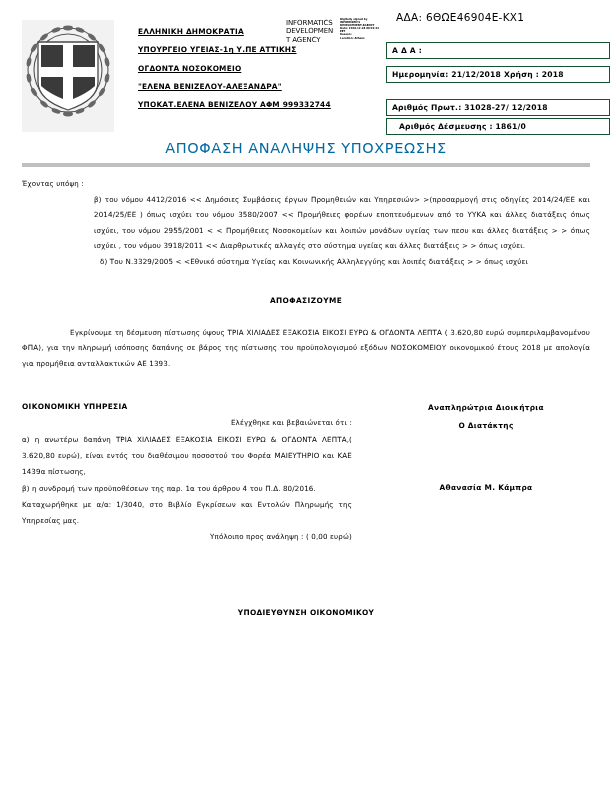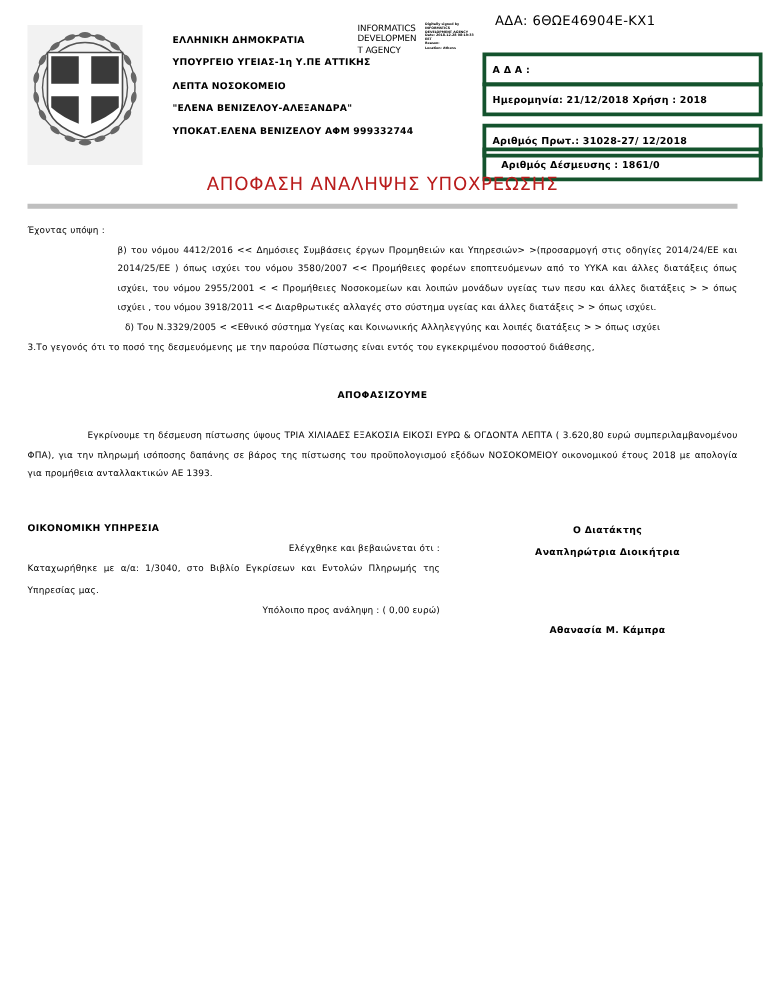--- a/index.html
+++ b/index.html
@@ -48,20 +48,21 @@
     top: 23px;
     width: 210px;
   }
   .org-line {
     font-size: 7.4px;
     font-weight: bold;
     letter-spacing: 0.2px;
     line-height: 18.3px;
     white-space: nowrap;
     color: #000;
+    text-decoration: underline;
   }
 
   
   .ida-logo {
     position: absolute;
     left: 286px;
     top: 19px;
     width: 62px;
     font-size: 7px;
     font-weight: normal;
@@ -106,23 +107,23 @@
     font-size: 7.6px;
     font-weight: bold;
     letter-spacing: 0.2px;
     white-space: nowrap;
   }
 
   
   .hbox {
     position: absolute;
     left: 386px;
-    border: 3px solid #14532d;
+    border: 1px solid #14532d;
     box-sizing: border-box;
-    height: 27px;
+    height: 17px;
     width: 224px;
     font-size: 7.6px;
     font-weight: bold;
     letter-spacing: 0.2px;
     display: flex;
     align-items: center;
     padding-left: 5px;
     white-space: nowrap;
   }
   .hbox.ada-box { top: 42px; }
@@ -133,21 +134,21 @@
   
   .doc-title {
     position: absolute;
     left: 0;
     top: 140px;
     width: 612px;
     text-align: center;
     font-size: 14.5px;
     font-weight: normal;
     letter-spacing: 0.6px;
-    color: #b91c1c;
+    color: #0369a1;
   }
   .rule {
     position: absolute;
     left: 22px;
     top: 163px;
     width: 568px;
     height: 4px;
     background: #bfbfbf;
   }
 
@@ -290,21 +291,21 @@
           <rect x="51" y="25" width="22" height="22"></rect>
           <path d="M19 57 H41 V79 Q28 74 19 66 Z"></path>
           <path d="M51 57 H73 V66 Q64 74 51 79 Z"></path>
         </g>
       </svg>
     </div>
 
     <div class="org-block">
       <div class="org-line">ΕΛΛΗΝΙΚΗ ΔΗΜΟΚΡΑΤΙΑ</div>
       <div class="org-line">ΥΠΟΥΡΓΕΙΟ ΥΓΕΙΑΣ-1η Υ.ΠΕ ΑΤΤΙΚΗΣ</div>
-      <div class="org-line">ΛΕΠΤΑ ΝΟΣΟΚΟΜΕΙΟ</div>
+      <div class="org-line">ΟΓΔΟΝΤΑ ΝΟΣΟΚΟΜΕΙΟ</div>
       <div class="org-line">"ΕΛΕΝΑ ΒΕΝΙΖΕΛΟΥ-ΑΛΕΞΑΝΔΡΑ"</div>
       <div class="org-line">ΥΠΟΚΑΤ.ΕΛΕΝΑ ΒΕΝΙΖΕΛΟΥ ΑΦΜ 999332744</div>
     </div>
 
     <div class="ida-logo">
       <div>INFORMATICS</div>
       <div>DEVELOPMEN</div>
       <div>T AGENCY</div>
     </div>
 
@@ -327,41 +328,43 @@
   </div>
 
   <div class="doc-title">ΑΠΟΦΑΣΗ ΑΝΑΛΗΨΗΣ ΥΠΟΧΡΕΩΣΗΣ</div>
   <div class="rule"></div>
 
   <div class="body-wrap">
 
     <p class="p nojust">Έχοντας υπόψη :</p>
     <p class="p ind2">β) του νόμου 4412/2016 &lt;&lt; Δημόσιες Συμβάσεις έργων Προμηθειών και Υπηρεσιών&gt; &gt;(προσαρμογή στις οδηγίες 2014/24/ΕΕ και 2014/25/ΕΕ ) όπως ισχύει του νόμου 3580/2007 &lt;&lt; Προμήθειες φορέων εποπτευόμενων από το ΥΥΚΑ και άλλες διατάξεις όπως ισχύει, του νόμου 2955/2001 &lt; &lt; Προμήθειες Νοσοκομείων και λοιπών μονάδων υγείας των πεσυ και άλλες διατάξεις &gt; &gt; όπως ισχύει , του νόμου 3918/2011 &lt;&lt; Διαρθρωτικές αλλαγές στο σύστημα υγείας και άλλες διατάξεις &gt; &gt; όπως ισχύει.</p>
     <p class="p ind3 nojust">δ) Του Ν.3329/2005 &lt; &lt;Εθνικό σύστημα Υγείας και Κοινωνικής Αλληλεγγύης και λοιπές διατάξεις &gt; &gt; όπως ισχύει</p>
-    <p class="p nojust">3.Το γεγονός ότι το ποσό της δεσμευόμενης με την παρούσα Πίστωσης είναι εντός του εγκεκριμένου ποσοστού διάθεσης,</p>
 
     <div style="height:26px"></div>
     <p class="center-bold">ΑΠΟΦΑΣΙΖΟΥΜΕ</p>
     <div style="height:20px"></div>
 
     <p class="approve-par">Εγκρίνουμε τη δέσμευση πίστωσης ύψους ΤΡΙΑ ΧΙΛΙΑΔΕΣ ΕΞΑΚΟΣΙΑ ΕΙΚΟΣΙ ΕΥΡΩ &amp; ΟΓΔΟΝΤΑ ΛΕΠΤΑ ( 3.620,80 ευρώ συμπεριλαμβανομένου ΦΠΑ), για την πληρωμή ισόποσης δαπάνης σε βάρος της πίστωσης του προϋπολογισμού εξόδων ΝΟΣΟΚΟΜΕΙΟΥ οικονομικού έτους 2018 με απολογία για προμήθεια ανταλλακτικών ΑΕ 1393.</p>
 
     <div style="height:28px"></div>
 
     <div class="cols" style="height:160px">
       <div class="col-left">
         <p class="fin-title">ΟΙΚΟΝΟΜΙΚΗ ΥΠΗΡΕΣΙΑ</p>
         <p class="fin-line lw">Ελέγχθηκε και βεβαιώνεται ότι :</p>
+        <p class="fin-line">α) η ανωτέρω δαπάνη ΤΡΙΑ ΧΙΛΙΑΔΕΣ ΕΞΑΚΟΣΙΑ ΕΙΚΟΣΙ ΕΥΡΩ &amp; ΟΓΔΟΝΤΑ ΛΕΠΤΑ,( 3.620,80 ευρώ), είναι εντός του διαθέσιμου ποσοστού του Φορέα ΜΑΙΕΥΤΗΡΙΟ  και ΚΑΕ 1439α πίστωσης,</p>
+        <p class="fin-line">β) η συνδρομή των προϋποθέσεων της παρ. 1α του άρθρου 4 του Π.Δ. 80/2016.</p>
         <p class="fin-line">Καταχωρήθηκε με α/α: 1/3040, στο Βιβλίο Εγκρίσεων και Εντολών Πληρωμής της Υπηρεσίας μας.</p>
         <p class="fin-line lw">Υπόλοιπο προς ανάληψη :  ( 0,00 ευρώ)</p>
       </div>
 
       <div class="col-right">
+        <p class="sig-role">Αναπληρώτρια Διοικήτρια</p>
         <p class="sig-role">Ο Διατάκτης</p>
-        <p class="sig-role">Αναπληρώτρια Διοικήτρια</p>
         <div class="sig-gap"></div>
         <p class="sig-name">Αθανασία Μ. Κάμπρα</p>
       </div>
     </div>
   </div>
 
+  <div class="footer-dept">ΥΠΟΔΙΕΥΘΥΝΣΗ ΟΙΚΟΝΟΜΙΚΟΥ</div>
 
 </div>
 
 </body></html>

